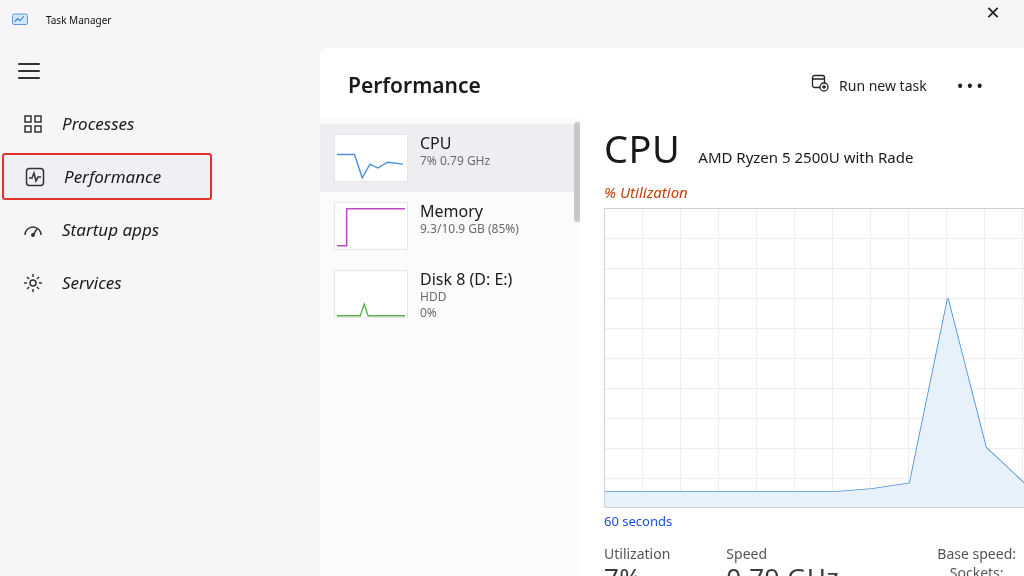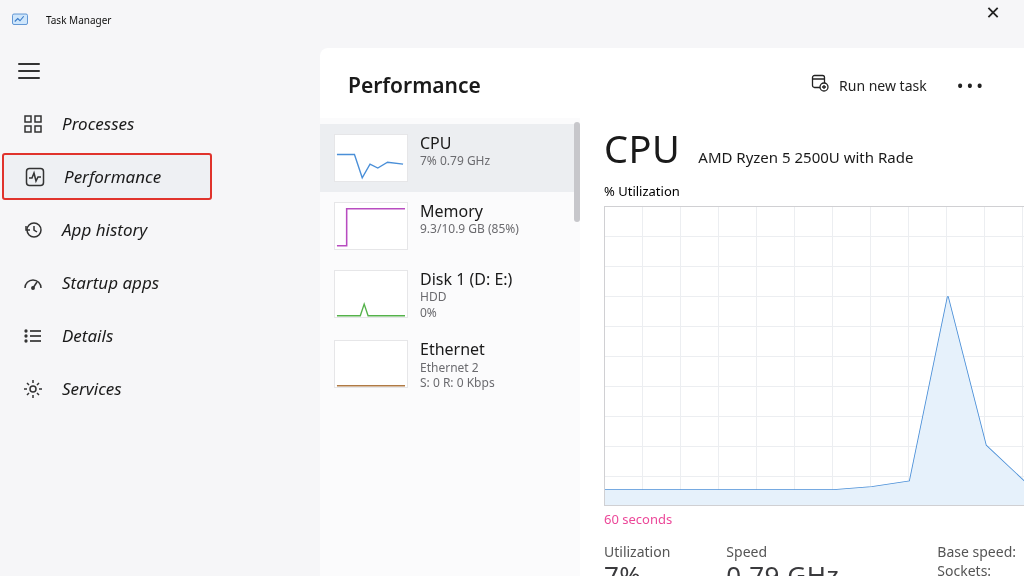--- a/index.html
+++ b/index.html
@@ -36,33 +36,33 @@
 .perf-item { display:flex; gap:12px; padding:10px 14px; align-items:flex-start; }
 .perf-item.selected { background:#eceef1; }
 .thumb { width:74px; height:48px; background:#fff; border:1px solid #e6e6e8; position:relative; overflow:hidden; }
 .perf-text .t1 { font-size:16px; color:#1a1a1a; line-height:1.2; }
 .perf-text .t2 { font-size:12px; color:#6b6b6f; line-height:1.3; }
 
 .detail { flex:1; padding: 2px 0 0 24px; overflow:hidden; }
 .cpu-head { display:flex; align-items:baseline; gap:18px; padding-top:2px; }
 .cpu-head .big { font-size:38px; font-weight:400; letter-spacing:0.5px; }
 .cpu-head .model { font-size:15px; color:#1a1a1a; white-space:nowrap; }
-.util-label { font-size:13px; color:#000000; margin-top:8px; }
+.util-label { font-size:15px; color:#c2410c; margin-top:8px;font-style:italic; }
 
 .graph { height:300px; border:1px solid #d0d0d3; border-right:none; margin-top:6px; position:relative; background:
   repeating-linear-gradient(to bottom, transparent 0, transparent 29px, #eceef1 29px, #eceef1 30px),
   repeating-linear-gradient(to right, transparent 0, transparent 37px, #eceef1 37px, #eceef1 38px);
 }
 .graph svg { position:absolute; inset:0; width:100%; height:100%; }
-.graph-x { font-size:13px; color:#ec4899; margin-top:4px; }
+.graph-x { font-size:13px; color:#1d4ed8; margin-top:4px; }
 
 .statline { display:flex; gap:56px; padding-top:14px; font-size:14px;}
 .statline .lbl { color:#555; font-size:14px; }
 .statline .val { font-size:26px; color:#3a3a3d; font-weight:400; line-height:1.1; letter-spacing:0.5px; }
-.statline .thin .lbl { font-size:14px; }
+.statline .thin .lbl { font-size:14px;text-align:center; }
 </style>
 </head>
 <body>
 
 <div class="titlebar">
   <span class="app-icon">
     <svg viewBox="0 0 24 24" width="18" height="18">
         <rect x="2" y="4" width="20" height="14" rx="2" fill="#cfe6fb" stroke="#3a7bc8"></rect>
         <polyline points="5,14 9,10 12,13 17,7" fill="none" stroke="#3a7bc8" stroke-width="1.5"></polyline>
       </svg>
@@ -97,56 +97,33 @@
         <div class="navitem-highlight"></div>
         <span class="navicon">
             <svg width="20" height="20" viewBox="0 0 20 20" fill="none" stroke="#333" stroke-width="1.5">
               <rect x="1.5" y="1.5" width="17" height="17" rx="3"></rect>
               <polyline points="4,11 7,11 9,6 11,14 13,10 16,10"></polyline>
             </svg>
           </span>
         <span>Performance</span>
       </div>
 
-      <div class="navitem">
-        <span class="navicon">
-            <svg width="20" height="20" viewBox="0 0 20 20" fill="none" stroke="#333" stroke-width="1.5">
-              <circle cx="11" cy="10" r="7"></circle>
-              <polyline points="11,6 11,10 14,12"></polyline>
-              <polyline points="3,6 3,10 7,10"></polyline>
-            </svg>
-          </span>
-        <span>App history</span>
-      </div>
 
       <div class="navitem">
         <span class="navicon">
             <svg width="22" height="20" viewBox="0 0 22 20" fill="none" stroke="#333" stroke-width="1.5">
               <path d="M3 15a8 8 0 0 1 16 0"></path>
               <line x1="11" y1="15" x2="15" y2="9"></line>
               <circle cx="11" cy="15" r="1.2" fill="#333"></circle>
             </svg>
           </span>
         <span>Startup apps</span>
       </div>
 
 
-      <div class="navitem">
-        <span class="navicon">
-            <svg width="20" height="20" viewBox="0 0 20 20" fill="none" stroke="#333" stroke-width="1.7">
-              <circle cx="3" cy="5" r="0.8" fill="#333"></circle>
-              <line x1="7" y1="5" x2="18" y2="5"></line>
-              <circle cx="3" cy="10" r="0.8" fill="#333"></circle>
-              <line x1="7" y1="10" x2="18" y2="10"></line>
-              <circle cx="3" cy="15" r="0.8" fill="#333"></circle>
-              <line x1="7" y1="15" x2="18" y2="15"></line>
-            </svg>
-          </span>
-        <span>Details</span>
-      </div>
 
       <div class="navitem">
         <span class="navicon">
             <svg width="20" height="20" viewBox="0 0 20 20" fill="none" stroke="#333" stroke-width="1.5">
               <circle cx="10" cy="10" r="3"></circle>
               <path d="M10 1v3M10 16v3M1 10h3M16 10h3M4 4l2 2M14 14l2 2M16 4l-2 2M6 14l-2 2"></path>
             </svg>
           </span>
         <span>Services</span>
       </div>
@@ -188,33 +165,23 @@
       <div class="perf-text">
               <div class="t1">Memory</div>
               <div class="t2">9.3/10.9 GB (85%)</div>
             </div>
     </div>
           <div class="perf-item">
       <div class="thumb"><svg viewBox="0 0 74 48">
                 <polyline points="2,46 26,46 30,34 34,46 72,46" fill="none" stroke="#55b24b" stroke-width="1.4"></polyline>
               </svg></div>
       <div class="perf-text">
-              <div class="t1">Disk 1 (D: E:)</div>
+              <div class="t1">Disk 8 (D: E:)</div>
               <div class="t2">HDD</div>
               <div class="t2">0%</div>
-            </div>
-    </div>
-          <div class="perf-item">
-      <div class="thumb"><svg viewBox="0 0 74 48">
-                <polyline points="2,46 72,46" fill="none" stroke="#b07a44" stroke-width="1.4"></polyline>
-              </svg></div>
-      <div class="perf-text">
-              <div class="t1">Ethernet</div>
-              <div class="t2">Ethernet 2</div>
-              <div class="t2">S: 0 R: 0 Kbps</div>
             </div>
     </div>
         </div>
 
       <div class="detail">
         <div class="cpu-head">
           <span class="big">CPU</span>
           <span class="model">AMD Ryzen 5 2500U with Rade</span>
         </div>
         <div class="util-label">% Utilization</div>

